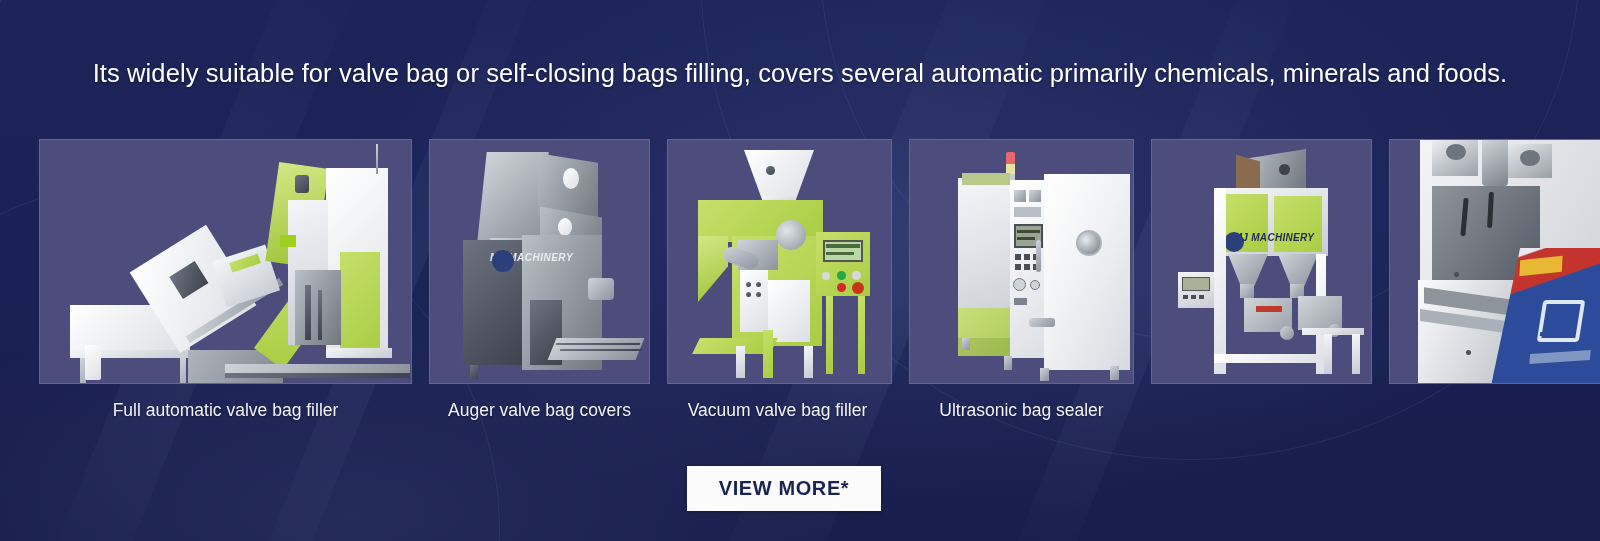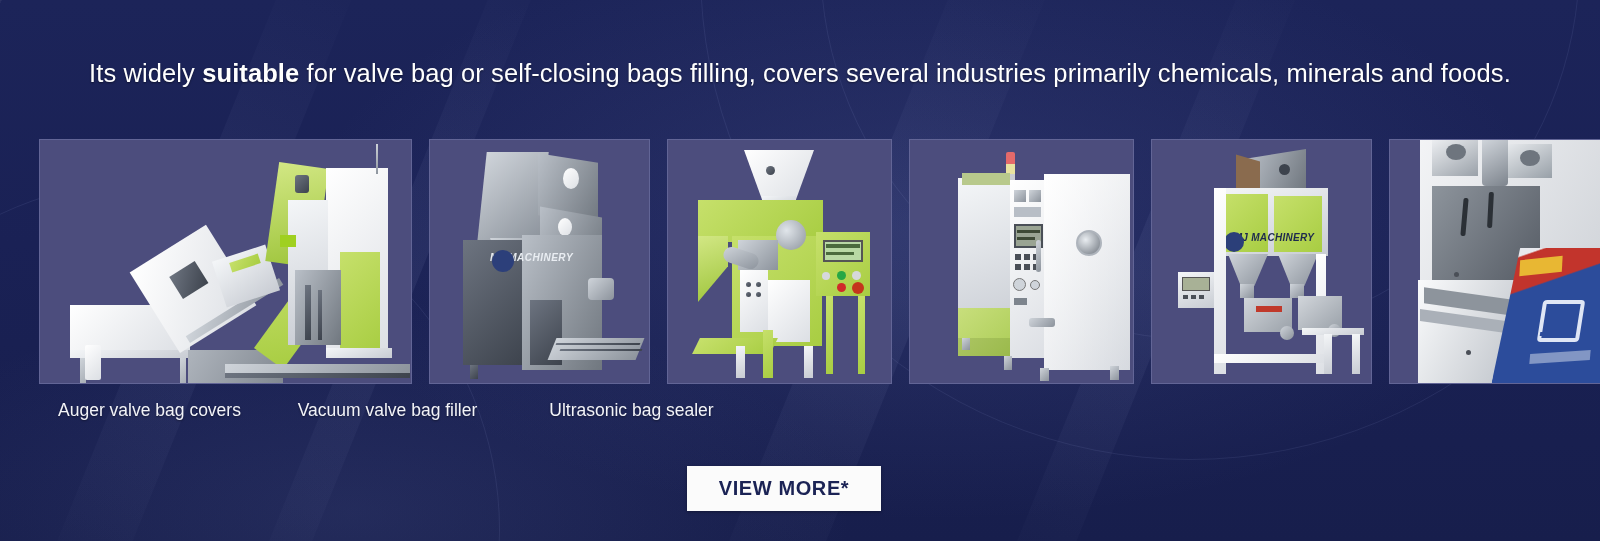--- a/index.html
+++ b/index.html
@@ -46,21 +46,21 @@
     top: 59px;
     left: 0;
     width: 1600px;
     text-align: center;
     color: #ffffff;
     font-size: 25.5px;
     letter-spacing: 0.1px;
     white-space: nowrap;
     text-shadow: 0 1px 2px rgba(0,0,0,0.45);
   }
-  .headline b { font-weight: 700; }
+  .headline b { font-weight: 400; }
 
   
   .cards {
     position: absolute;
     top: 139px;
     left: 39px;
     width: 1570px;
     height: 245px;
     display: flex;
     gap: 17px;
@@ -143,21 +143,21 @@
 <div class="page-bg">
   <div class="bg-streak" style="left:300px;  top:-60px; width:70px;  height:700px;"></div>
   <div class="bg-streak" style="left:520px;  top:-80px; width:40px;  height:760px;"></div>
   <div class="bg-streak" style="left:980px;  top:-80px; width:90px;  height:760px;"></div>
   <div class="bg-streak" style="left:1260px; top:-60px; width:55px;  height:720px;"></div>
   <div class="bg-arc" style="left:700px; top:-520px; width:980px; height:980px;"></div>
   <div class="bg-arc" style="left:820px; top:-420px; width:760px; height:760px;"></div>
   <div class="bg-arc" style="left:-200px; top:180px; width:700px; height:700px;"></div>
 </div>
 
-<div class="headline"><span>Its widely </span><b>suitable</b><span> for valve bag or self-closing bags filling, covers several industries primarily chemicals, minerals and foods.</span></div>
+<div class="headline"><span>Its widely </span><b>suitable</b><span> for valve bag or self-closing bags filling, covers several automatic primarily chemicals, minerals and foods.</span></div>
 
 <div class="cards">
 
   <div class="card card-0">
     <div class="photo">
 
       <div class="pt white" style="left:30px;  top:165px; width:120px; height:45px;"></div>
       <div class="pt white2" style="left:30px;  top:210px; width:120px; height:8px;"></div>
       <div class="pt steel" style="left:40px;  top:218px; width:6px;   height:48px;"></div>
       <div class="pt steel" style="left:140px; top:218px; width:6px;   height:48px;"></div>
@@ -361,18 +361,19 @@
       <div class="pt" style="left:130px; top:118px; width:42px; height:16px; background:#e8b733; transform:skewX(-9deg) rotate(-6deg);"></div>
       <div class="pt" style="left:150px; top:160px; width:42px; height:42px; border:4px solid #dfe6f5; border-radius:4px; transform:skewX(-9deg);"></div>
       <div class="pt" style="left:150px; top:192px; width:30px; height:4px; background:#2c4c9b; transform:skewX(-9deg);"></div>
       <div class="pt" style="left:140px; top:212px; width:60px; height:10px; background:#d8dfee; opacity:0.5; transform:skewX(-9deg) rotate(-4deg);"></div>
     </div>
   </div>
 
 </div>
 
 <div class="captions">
+  <div class="caption cap-0">Full automatic valve bag filler</div>
   <div class="caption cap-1">Auger valve bag covers</div>
   <div class="caption cap-4">Vacuum valve bag filler</div>
   <div class="caption cap-5">Ultrasonic bag sealer</div>
 </div>
 
 <button class="view-more">VIEW MORE*</button>
 
 </body></html>

